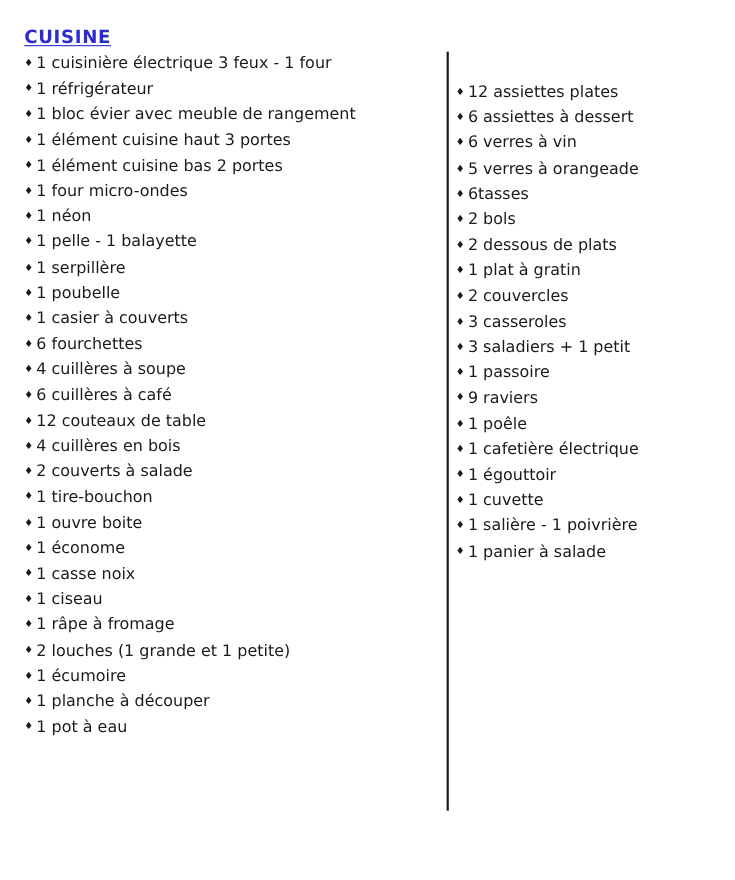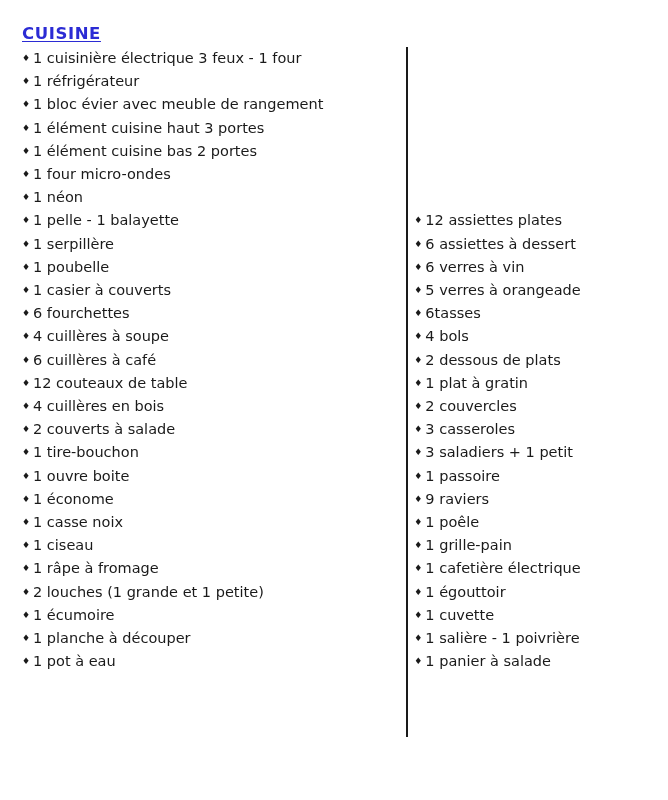--- a/index.html
+++ b/index.html
@@ -29,21 +29,21 @@
     color: #2b2bd4;
     letter-spacing: 0.6px;
     margin: 0 0 4px 4px;
     text-decoration: underline;
     text-underline-offset: 2px;
     display: inline-block;
   }
   .columns {
     position: relative;
     display: flex;
-    align-items: flex-end;
+    align-items: flex-start;
   }
   .col {
     box-sizing: border-box;
   }
   .col-left {
     width: 372px;
     padding-left: 4px;
   }
   .col-right {
     width: 276px;
@@ -126,30 +126,29 @@
     </div>
 
     <div class="col col-right">
       <div class="spacer-top-right"></div>
       <ul class="list">
         <li>12 assiettes plates</li>
         <li>6 assiettes à dessert</li>
         <li>6 verres à vin</li>
         <li>5 verres à orangeade</li>
         <li>6tasses</li>
-        <li>4 bols</li>
+        <li>2 bols</li>
         <li>2 dessous de plats</li>
         <li>1 plat à gratin</li>
         <li>2 couvercles</li>
         <li>3 casseroles</li>
         <li>3 saladiers + 1 petit</li>
         <li>1 passoire</li>
         <li>9 raviers</li>
         <li>1 poêle</li>
-        <li>1 grille-pain</li>
         <li>1 cafetière électrique</li>
         <li>1 égouttoir</li>
         <li>1 cuvette</li>
         <li>1 salière  -  1 poivrière</li>
         <li>1 panier à salade</li>
       </ul>
     </div>
 
   </div>
 </div>

